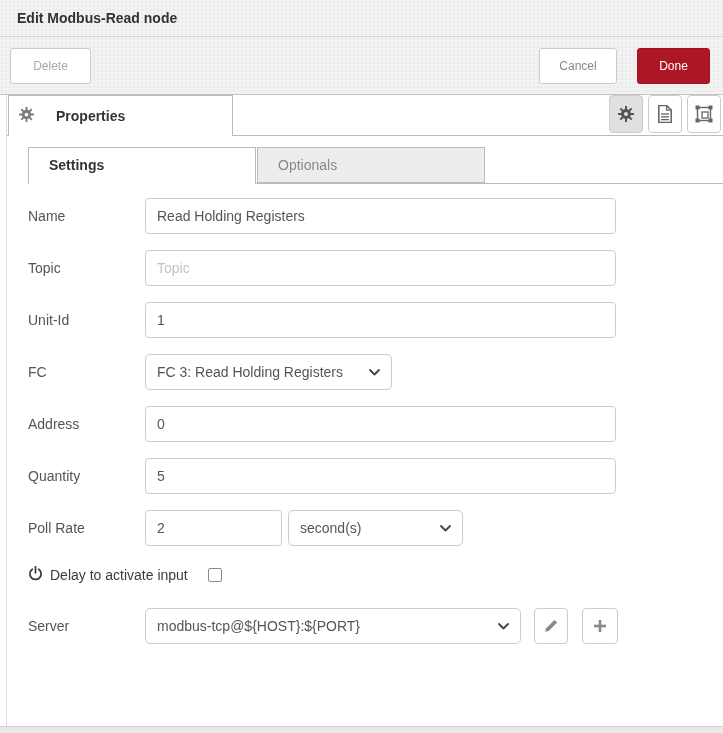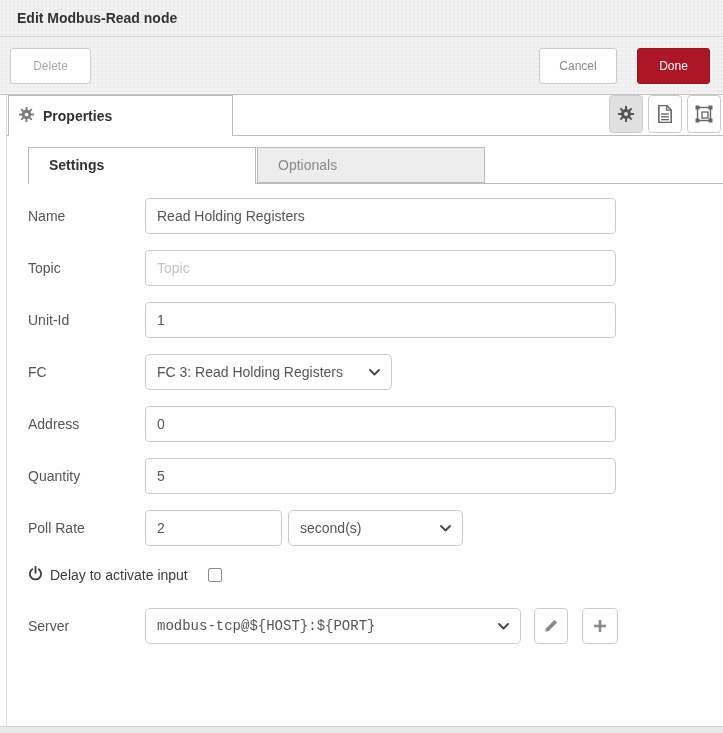--- a/index.html
+++ b/index.html
@@ -58,21 +58,21 @@
     height: 41px;
     border-bottom: 1px solid #bbb;
     display: flex; align-items: stretch;
     position: relative;
   }
   .props-tab {
     width: 225px; margin-left: 1px;
     background: #fff;
     border: 1px solid #bbb; border-bottom: none;
     margin-bottom: -1px;
-    display: flex; align-items: center; gap: 9px;
+    display: flex; align-items: center; gap: 22px;
     padding-left: 10px;
     z-index: 2;
   }
   .props-tab .tab-text { font-weight: bold; color: #333; }
   .props-icons {
     position: absolute; right: 2px; top: 0;
     display: flex; gap: 5px; align-items: center; height: 38px;
   }
   .icon-btn {
     width: 34px; height: 38px;
@@ -128,21 +128,21 @@
     border: 1px solid #ccc; border-radius: 5px;
     display: flex; align-items: center;
     padding: 8px 11px;
     color: #555; background: #fff; cursor: pointer;
   }
   .select .sel-text { flex: 1; white-space: nowrap; overflow: hidden; }
   .select svg { flex: none; margin-left: 6px; }
   .sel-fc { width: 247px; }
   .inp-poll { width: 137px; margin-right: 6px; }
   .sel-unit { width: 175px; }
-  .sel-server { width: 376px; margin-right: 13px; font-family: Liberation Mono, monospace; }
+  .sel-server { width: 376px; margin-right: 13px; }
 
   .delay-row { display: flex; align-items: center; margin: 20px 0 24px 0; }
   .delay-row .d-label { color: #3c3c3c; margin-left: 7px; }
   .delay-checkbox {
     appearance: none; -webkit-appearance: none;
     width: 14px; height: 14px;
     border: 1px solid #8a8a8a; border-radius: 2px;
     background: #fff; margin-left: 20px; cursor: pointer;
   }
   .mini-btn {

